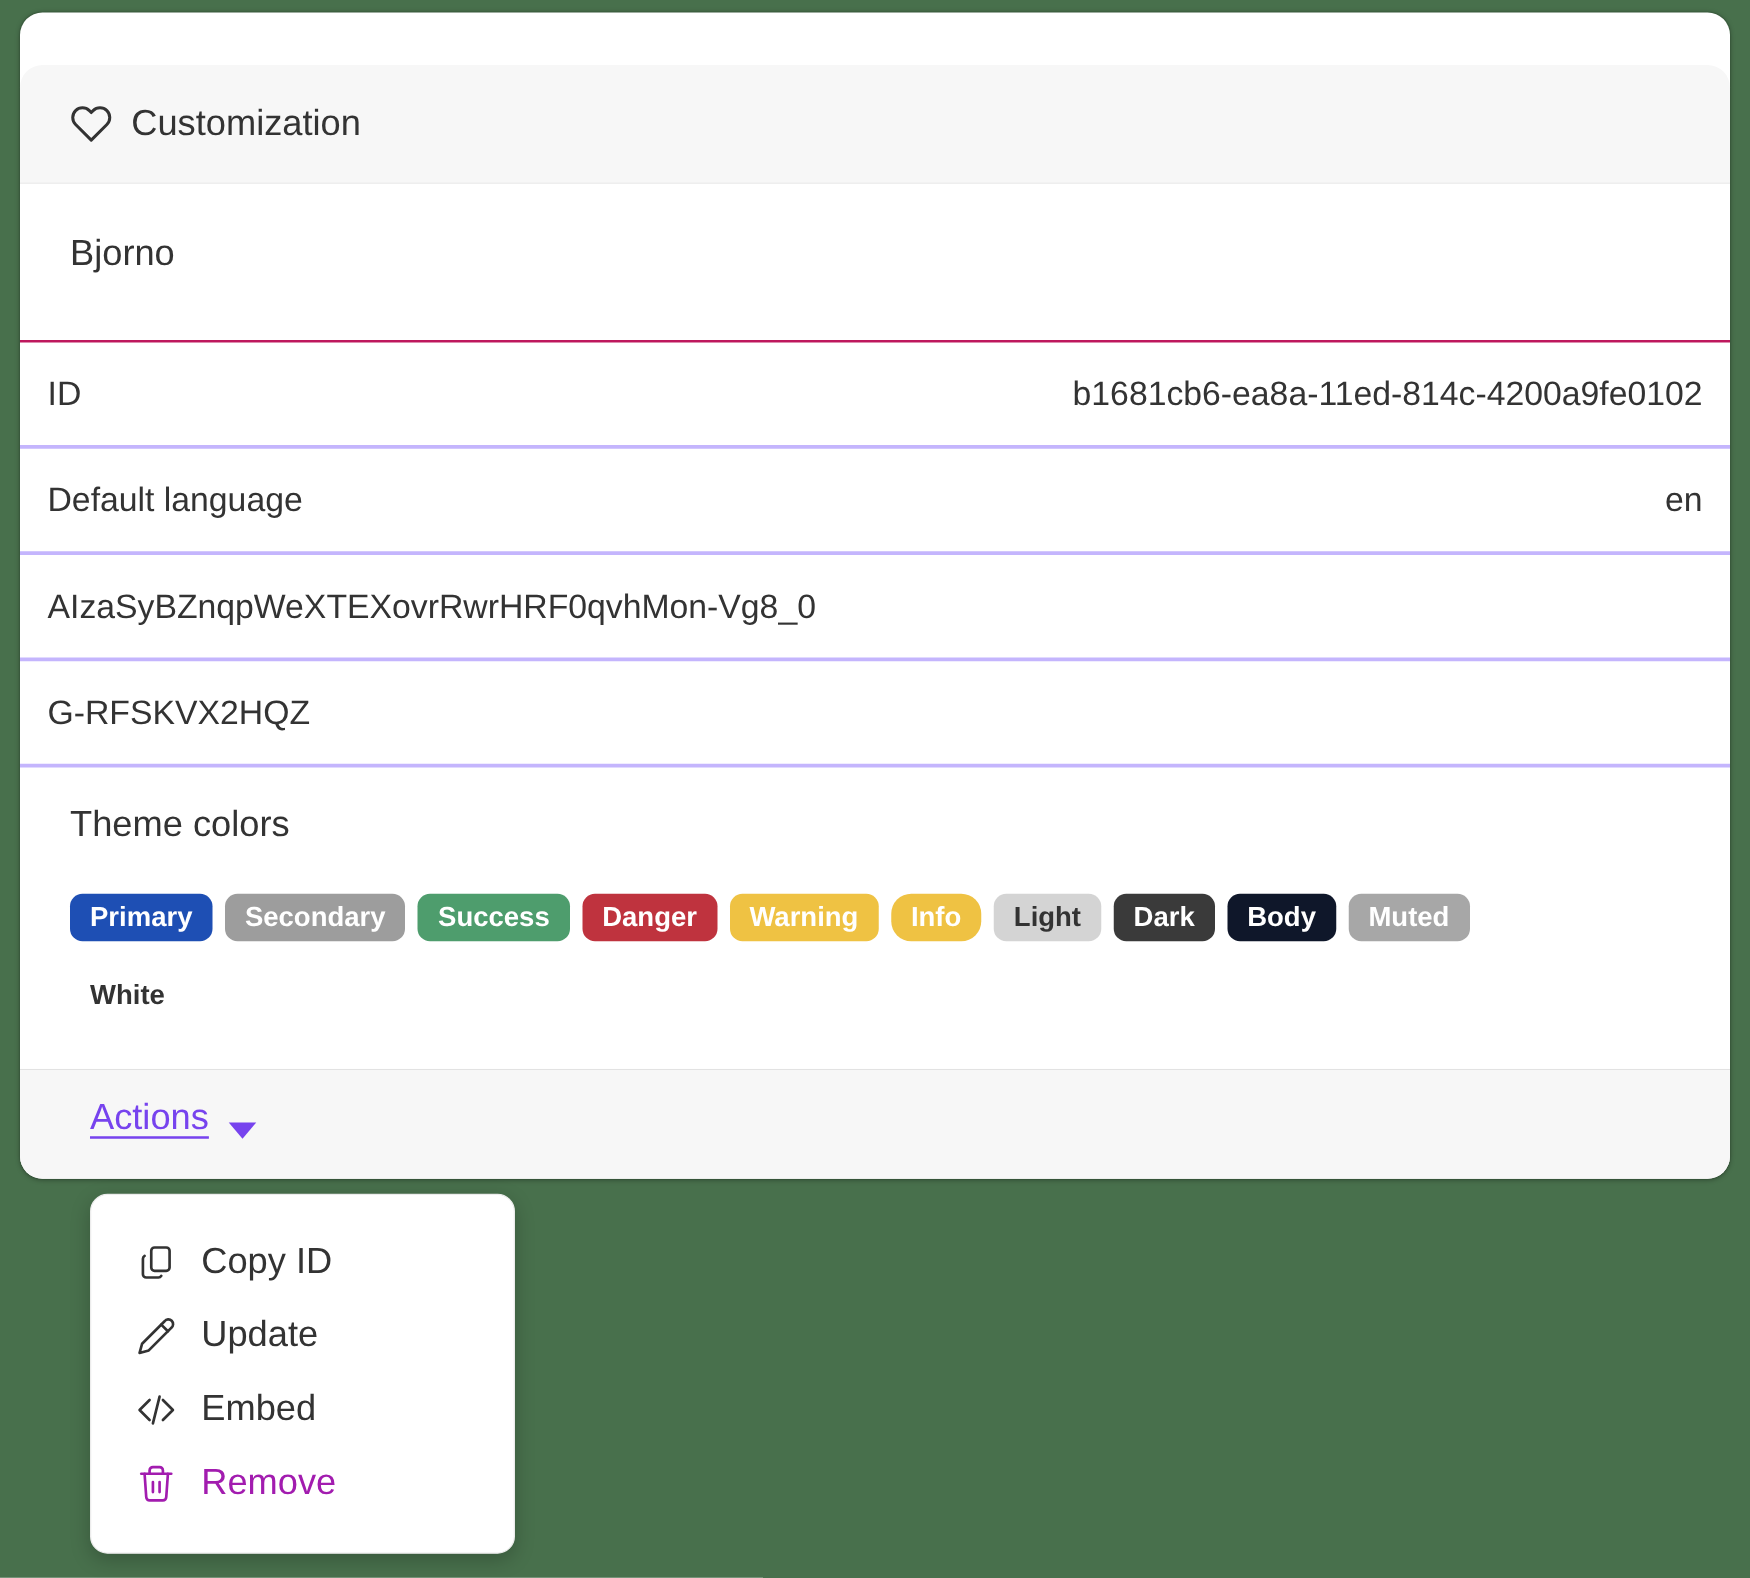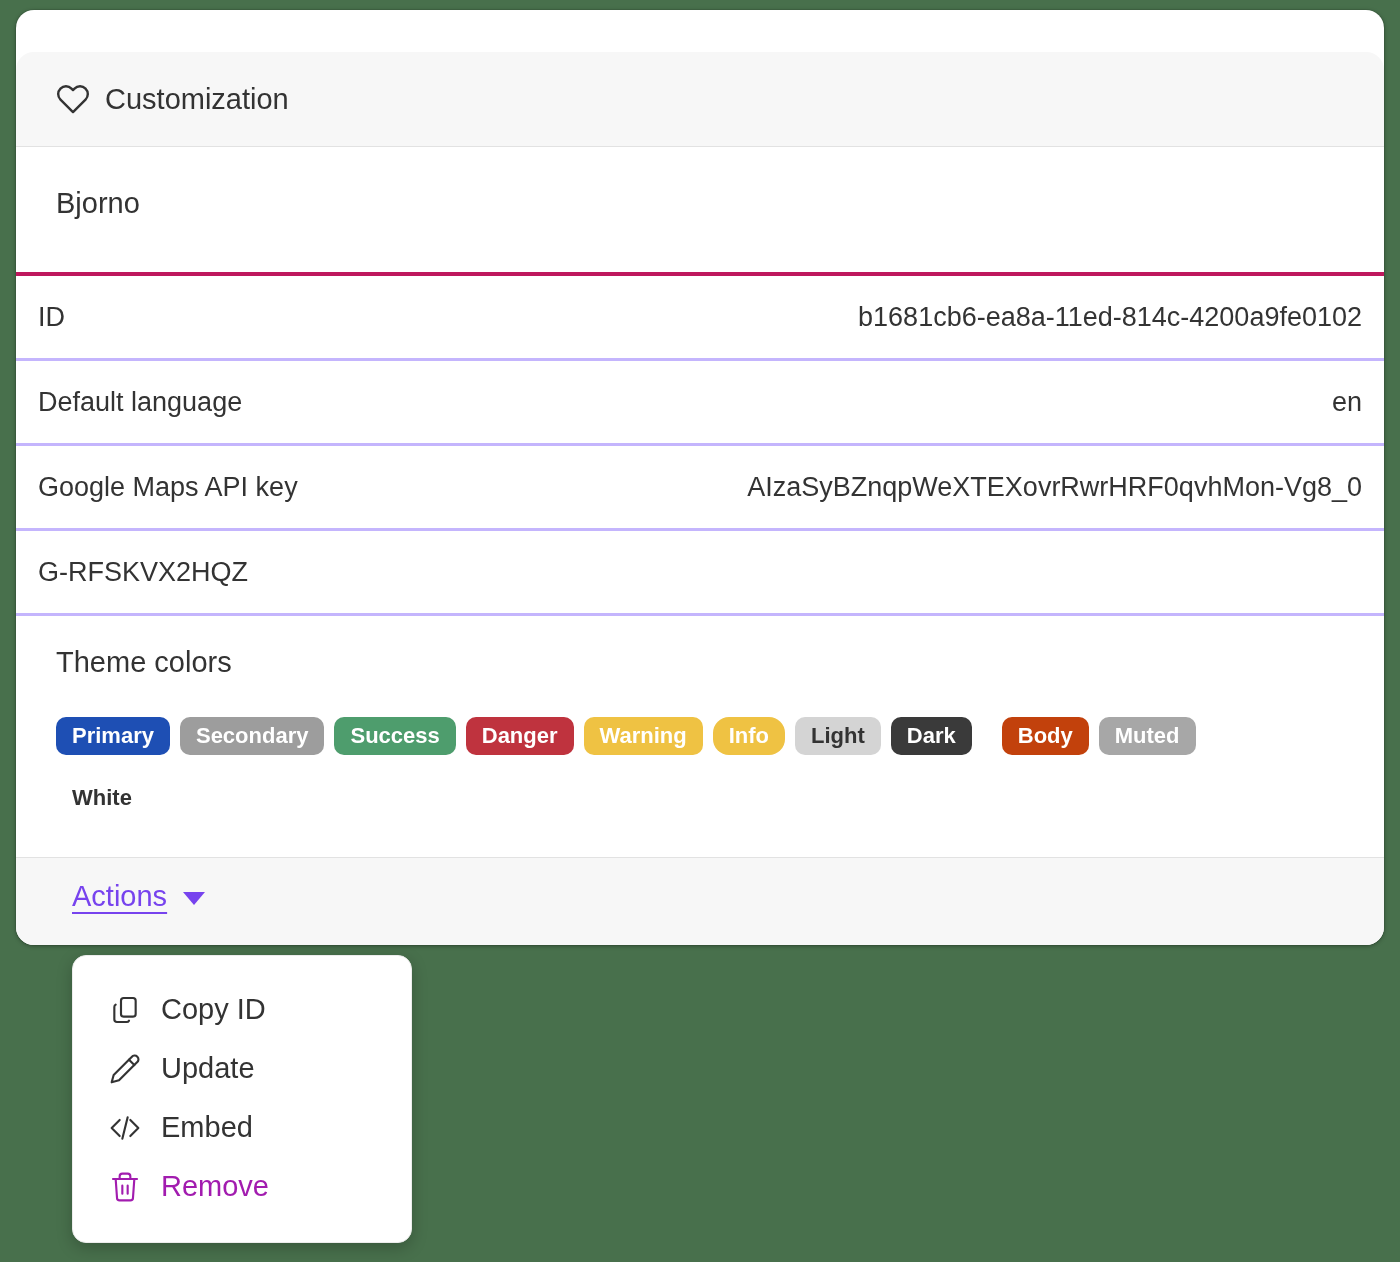--- a/index.html
+++ b/index.html
@@ -20,21 +20,21 @@
   .card-header {
     display: flex; align-items: center; gap: 15px;
     background: #f7f7f7; border-bottom: 1px solid #e2e2e2;
     border-radius: 18px 18px 0 0;
     padding: 30px 40px; font-size: 29px; color: #333; margin-top: 42px;
   }
   .card-header svg { width: 34px; height: 34px; display: block; }
 
   .name-section {
     padding: 40px 40px 52px; font-size: 29px; color: #333;
-    border-bottom: 4px solid #be185d;
+    border-bottom: 2px solid #be185d;
   }
 
   .field-row {
     display: flex; justify-content: space-between; align-items: flex-start;
     padding: 24px 22px; border-bottom: 3px solid #c4b5fd;
     font-size: 27px; line-height: 34px; color: #333;
   }
   .field-value { text-align: right; }
 
   .theme-section { padding: 30px 40px 40px; }
@@ -47,21 +47,21 @@
   .flex-break { flex-basis: 100%; height: 0; }
 
   .card-footer {
     background: #f7f7f7; border-top: 1px solid #e2e2e2;
     border-radius: 0 0 18px 18px;
     padding: 22px 40px 32px 56px;
   }
   .actions-link {
     font-size: 29px; color: #7743ee; text-decoration: underline;
     text-underline-offset: 6px; text-decoration-thickness: 2px;
-    cursor: pointer; display: inline-flex; align-items: center;
+    cursor: pointer; display: inline-flex; align-items: flex-end;
   }
   .caret {
     width: 0; height: 0; margin-left: 16px; margin-top: 4px;
     border-left: 11px solid transparent; border-right: 11px solid transparent;
     border-top: 13px solid #7743ee; display: inline-block;
   }
 
   .dropdown-menu {
     position: absolute; left: 72px; top: 955px; width: 340px;
     background: #ffffff; border: 1px solid #ececec; border-radius: 14px;
@@ -96,40 +96,39 @@
     <div id="field-list">
         <div class="field-row">
           <div class="field-label">ID</div>
           <div class="field-value">b1681cb6-ea8a-11ed-814c-4200a9fe0102</div>
         </div>
         <div class="field-row">
           <div class="field-label">Default language</div>
           <div class="field-value">en</div>
         </div>
         <div class="field-row">
-          <div class="field-label">Google Maps API key</div>
           <div class="field-value">AIzaSyBZnqpWeXTEXovrRwrHRF0qvhMon-Vg8_0</div>
         </div>
         <div class="field-row">
           <div class="field-value">G-RFSKVX2HQZ</div>
         </div>
       </div>
 
     <div class="theme-section">
       <div class="section-title">Theme colors</div>
       <div id="badges" class="badges">
           <span class="badge" style="background: rgb(30, 79, 180); color: rgb(255, 255, 255);">Primary</span>
           <span class="badge" style="background: rgb(157, 157, 157); color: rgb(255, 255, 255);">Secondary</span>
           <span class="badge" style="background: rgb(78, 157, 109); color: rgb(255, 255, 255);">Success</span>
           <span class="badge" style="background: rgb(191, 51, 62); color: rgb(255, 255, 255);">Danger</span>
           <span class="badge" style="background: rgb(239, 194, 67); color: rgb(255, 255, 255);">Warning</span>
           <span class="badge" style="background: rgb(239, 194, 67); color: rgb(255, 255, 255); border-radius: 16px;">Info</span>
           <span class="badge" style="background: rgb(212, 212, 212); color: rgb(51, 51, 51);">Light</span>
           <span class="badge" style="background: rgb(58, 58, 58); color: rgb(255, 255, 255);">Dark</span>
-          <span class="badge" style="background: #c2410c; color: rgb(255, 255, 255); margin-left: 20px;">Body</span>
+          <span class="badge" style="background: #0f172a; color: rgb(255, 255, 255);">Body</span>
           <span class="badge" style="background: rgb(167, 167, 167); color: rgb(255, 255, 255);">Muted</span>
           <div class="flex-break"></div>
           <span class="badge" style="background: rgb(255, 255, 255); color: rgb(51, 51, 51);">White</span>
         </div>
     </div>
 
     <div class="card-footer">
       <a class="actions-link">
         <span>Actions</span>
         <span class="caret"></span>

